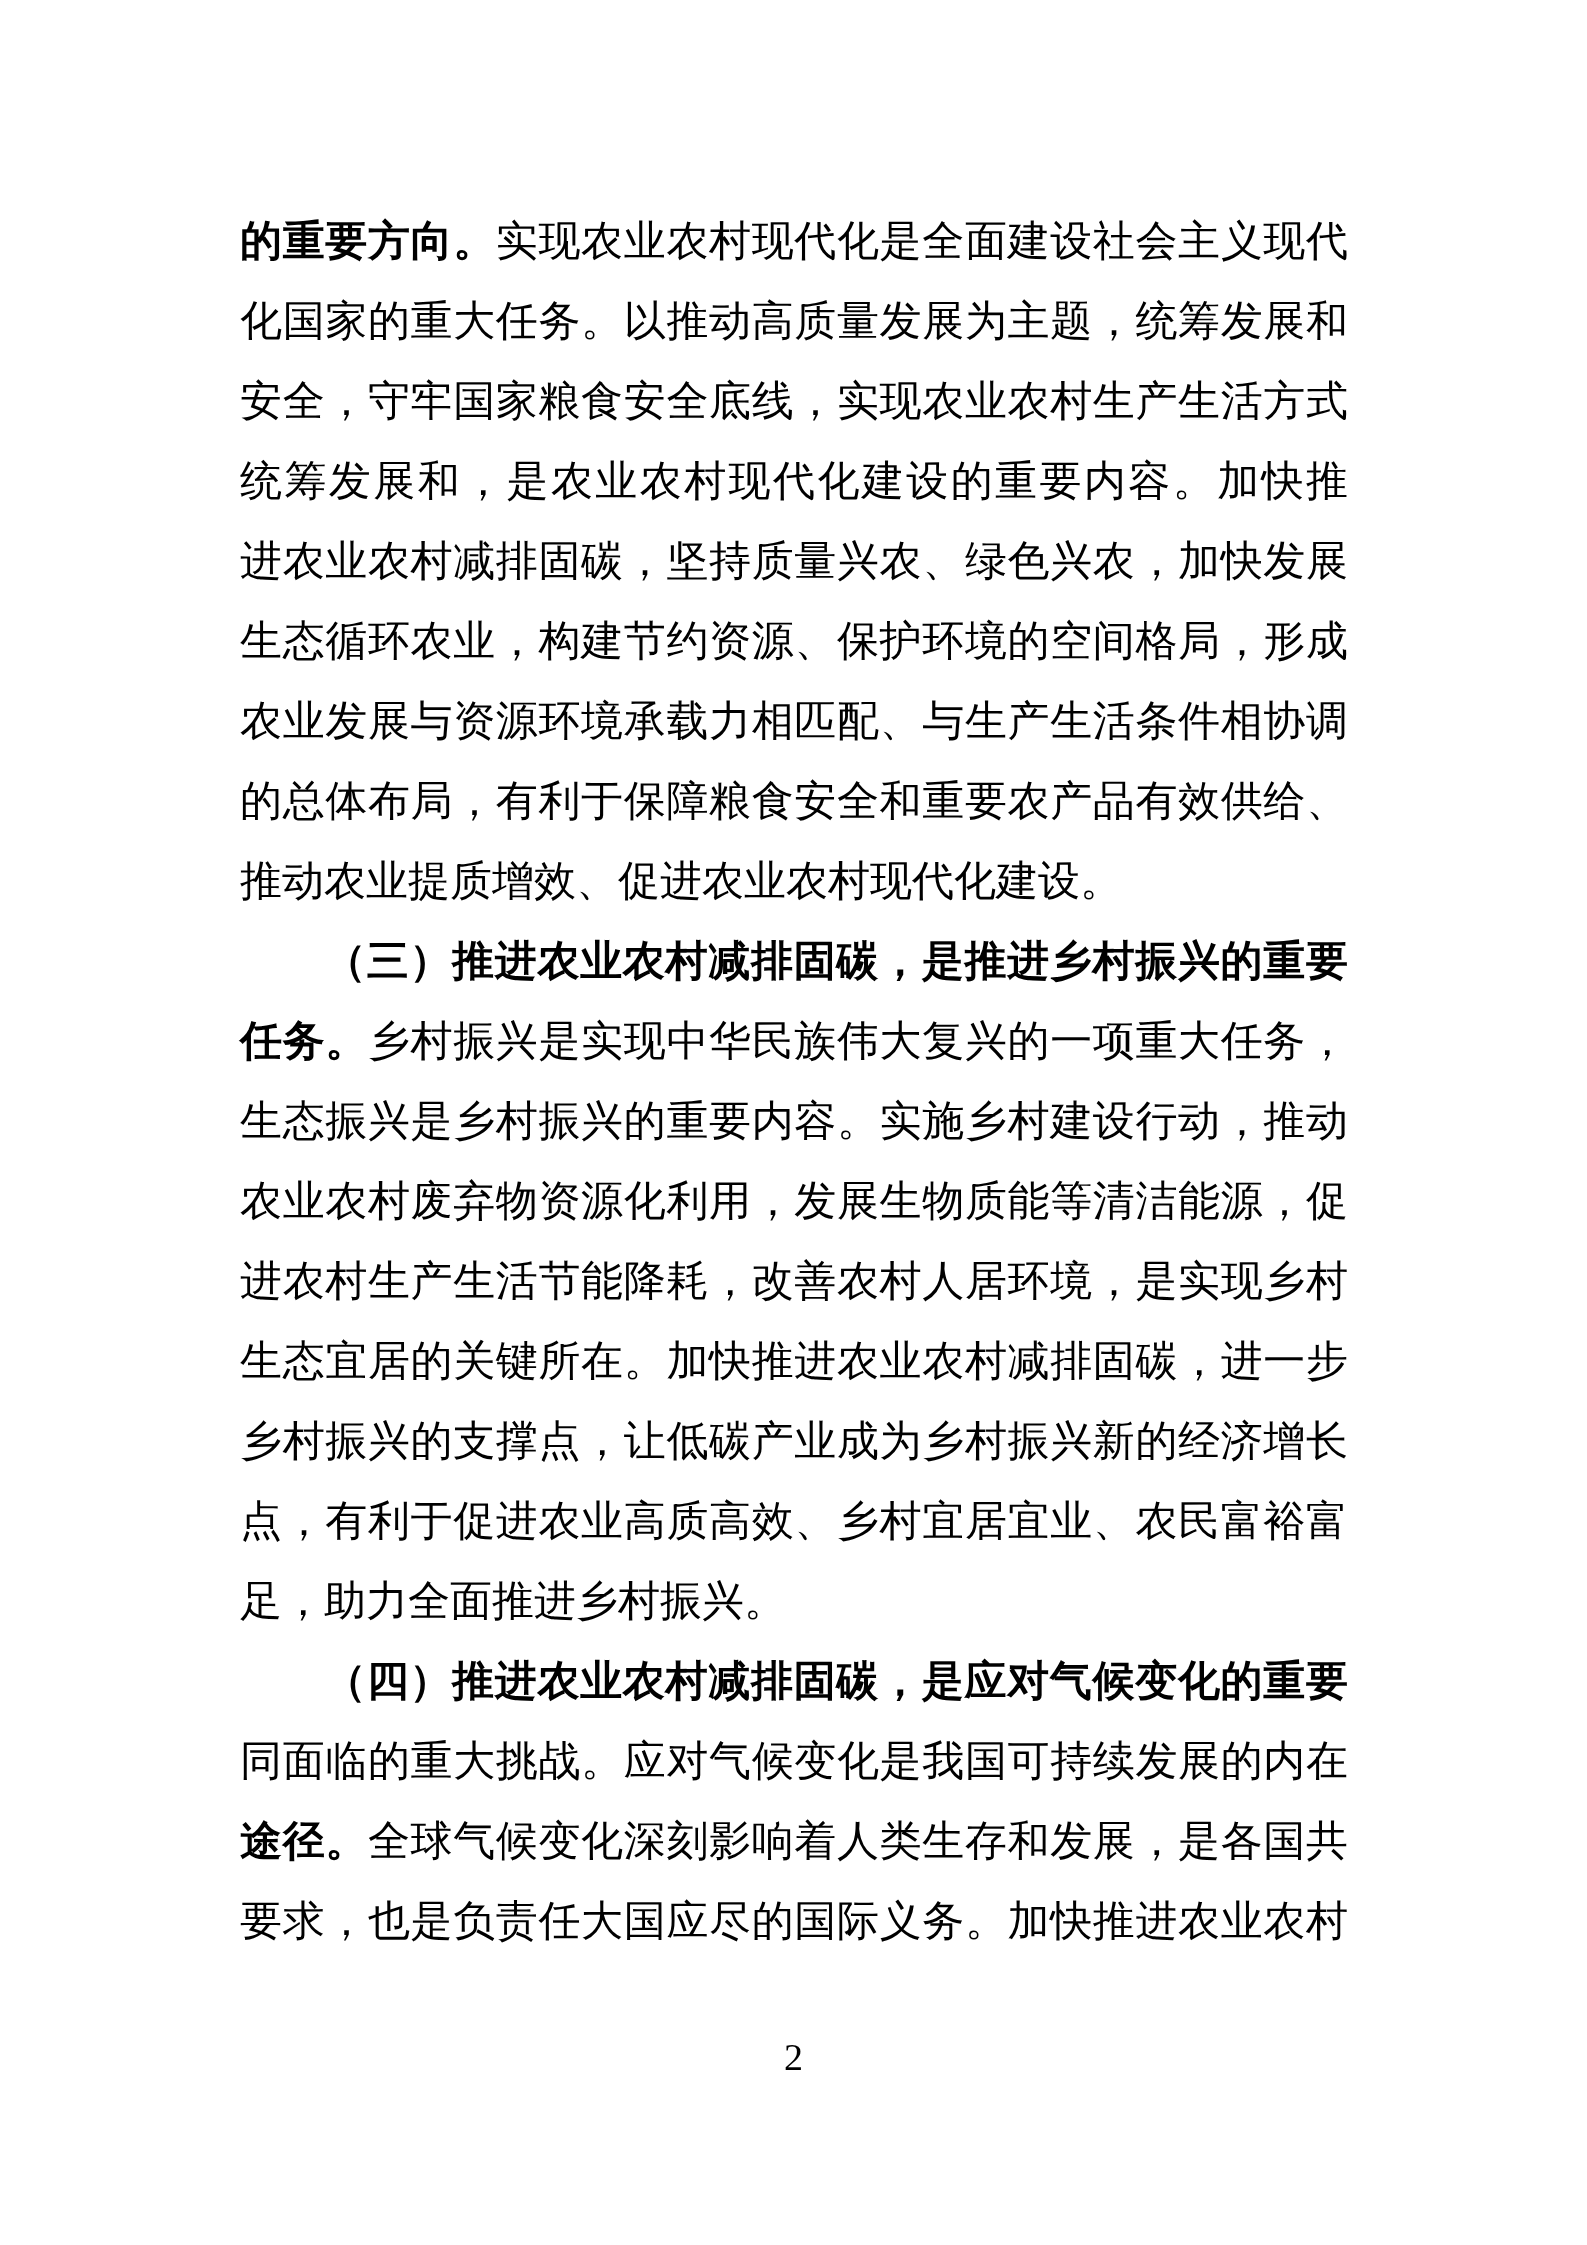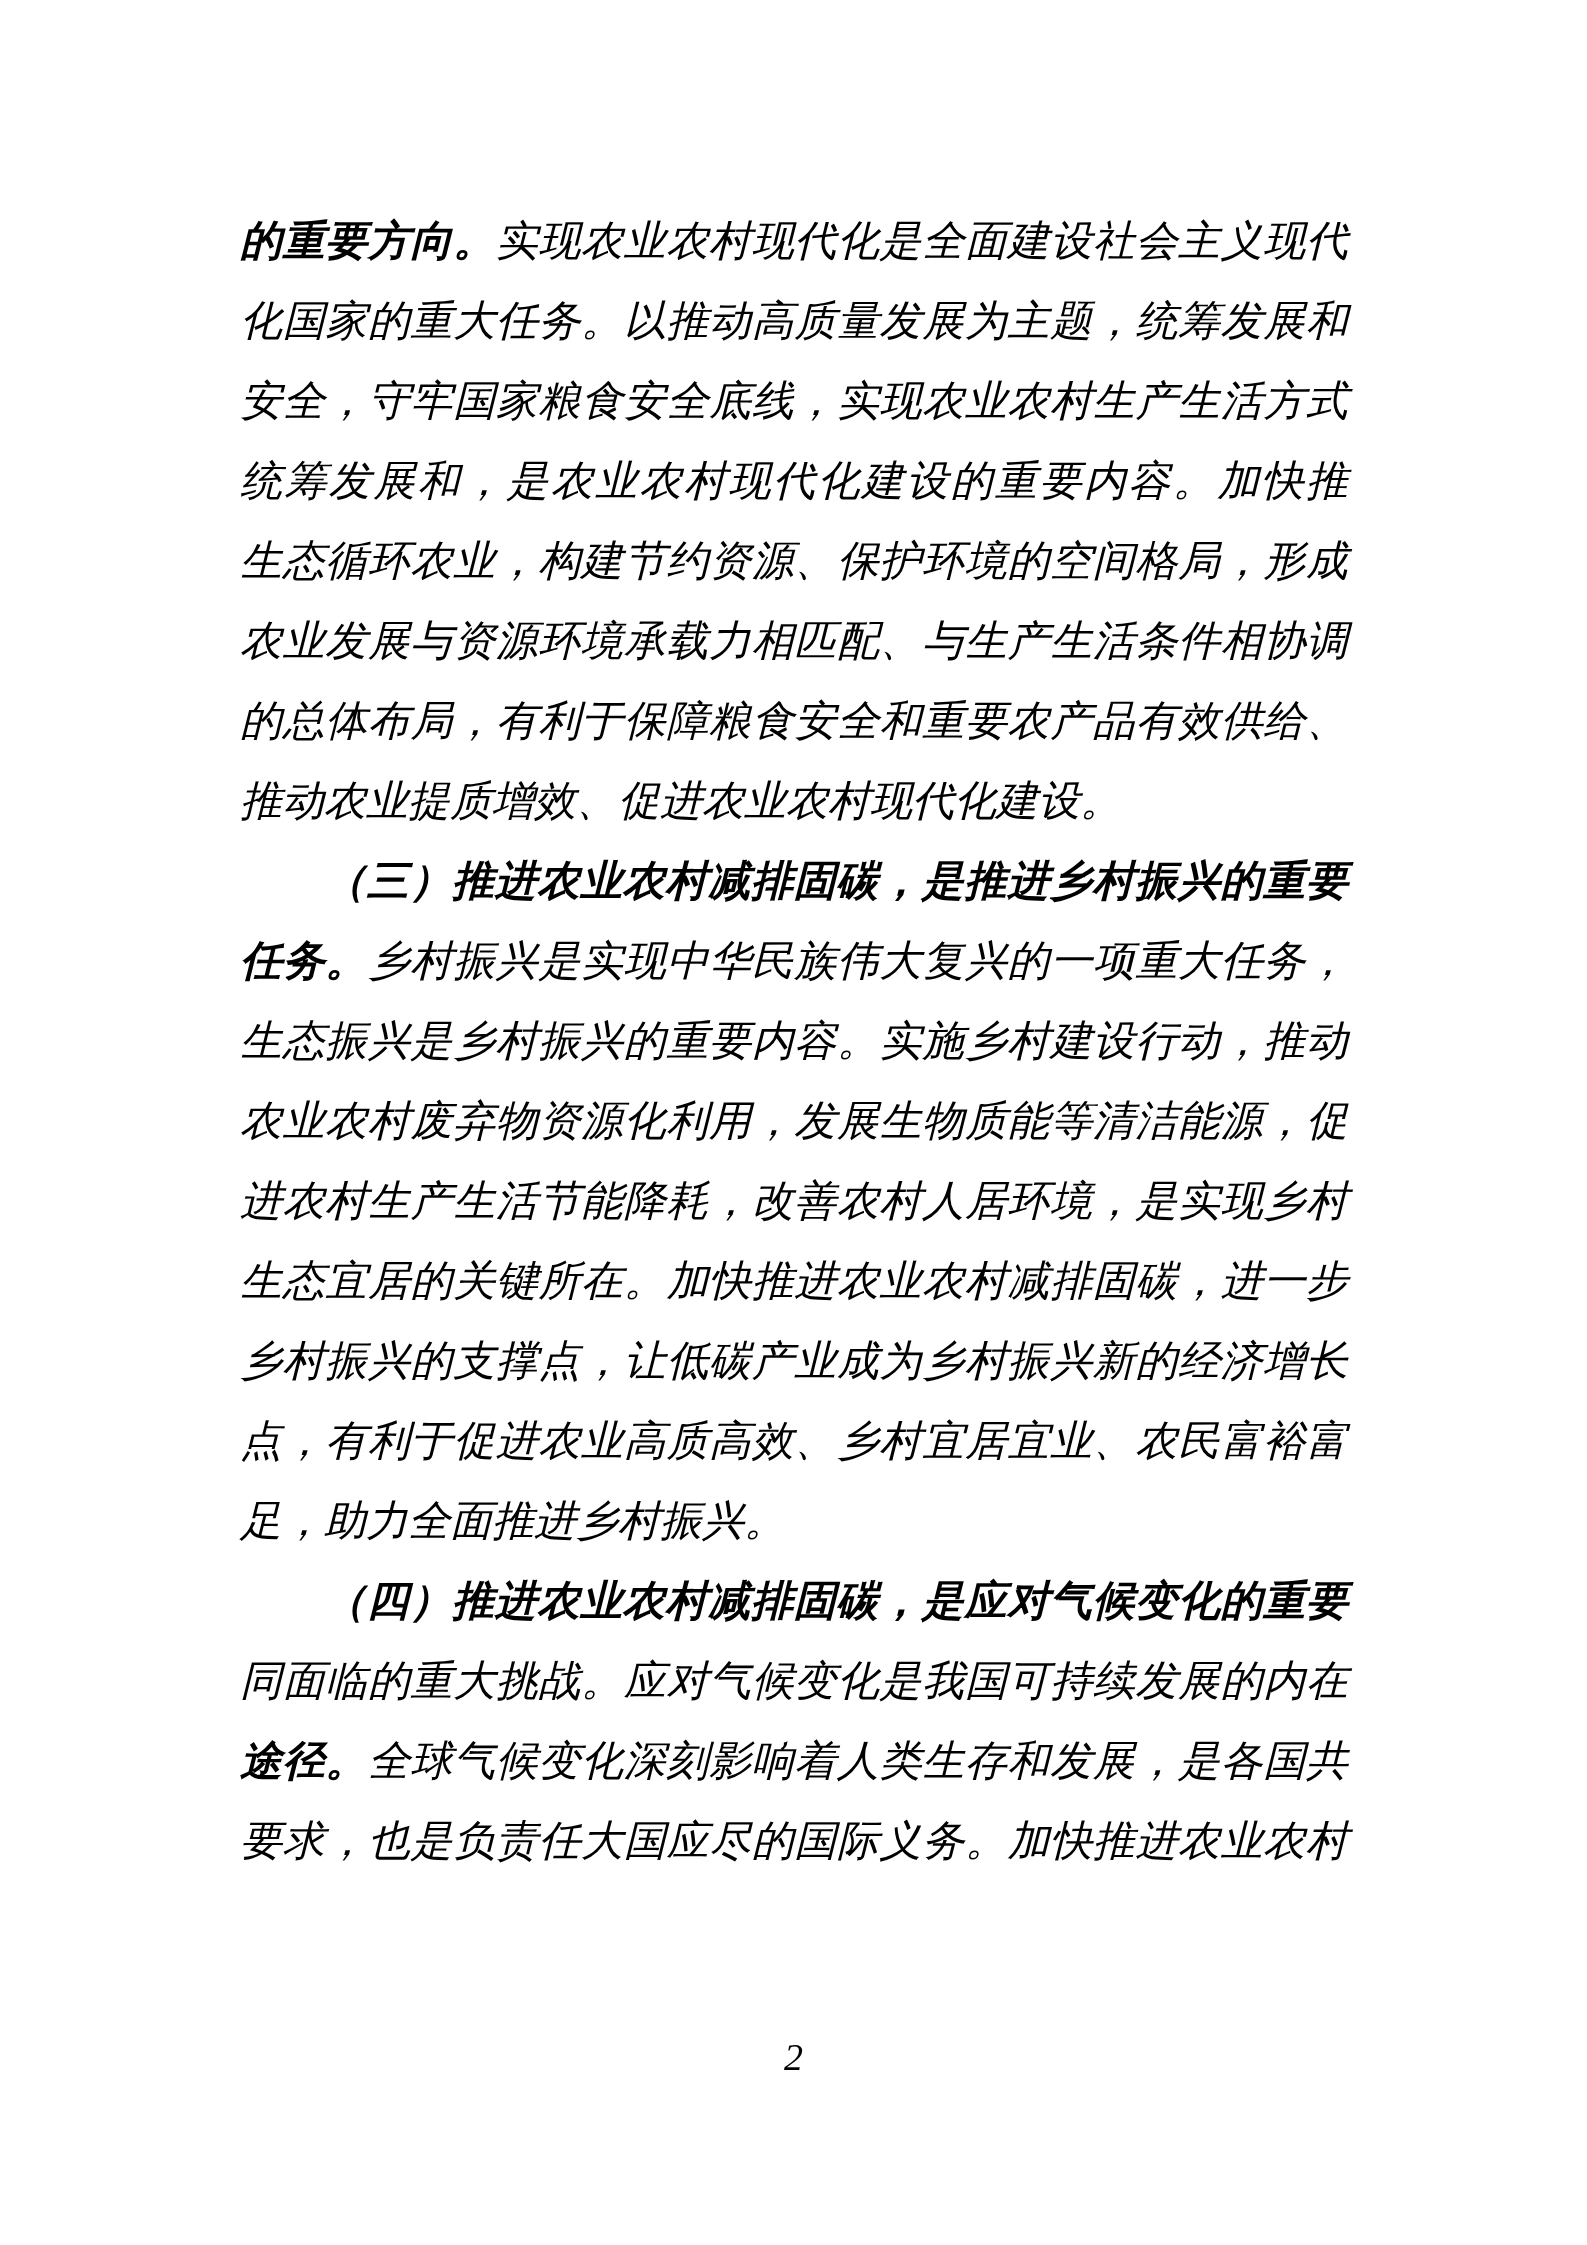--- a/index.html
+++ b/index.html
@@ -8,21 +8,20 @@
     background: #ffffff;
   }
   .page {
     position: relative;
     width: 1587px;
     height: 2245px;
     background: #ffffff;
     font-family: "Liberation Serif", "DejaVu Serif", serif;
     color: #000000;
     overflow: hidden;
-    font-style: italic;
   }
   .text-block {
     position: absolute;
     left: 240px;
     top: 201px;
     width: 1108px;
   }
   .line {
     height: 80px;
     line-height: 80px;
@@ -54,20 +53,21 @@
 </style>
 </head>
 <body>
 
 <div class="page">
   <div class="text-block">
       <div class="line justify"><b>的重要方向。</b><span>实现农业农村现代化是全面建设社会主义现代</span></div>
       <div class="line justify"><span>化国家的重大任务。以推动高质量发展为主题，统筹发展和</span></div>
       <div class="line justify"><span>安全，守牢国家粮食安全底线，实现农业农村生产生活方式</span></div>
       <div class="line justify"><span>统筹发展和，是农业农村现代化建设的重要内容。加快推</span></div>
+      <div class="line justify"><span>进农业农村减排固碳，坚持质量兴农、绿色兴农，加快发展</span></div>
       <div class="line justify"><span>生态循环农业，构建节约资源、保护环境的空间格局，形成</span></div>
       <div class="line justify"><span>农业发展与资源环境承载力相匹配、与生产生活条件相协调</span></div>
       <div class="line justify"><span>的总体布局，有利于保障粮食安全和重要农产品有效供给、</span></div>
       <div class="line"><span>推动农业提质增效、促进农业农村现代化建设。</span></div>
       <div class="line justify indent"><b>（三）推进农业农村减排固碳，是推进乡村振兴的重要</b></div>
       <div class="line justify"><b>任务。</b><span>乡村振兴是实现中华民族伟大复兴的一项重大任务，</span></div>
       <div class="line justify"><span>生态振兴是乡村振兴的重要内容。实施乡村建设行动，推动</span></div>
       <div class="line justify"><span>农业农村废弃物资源化利用，发展生物质能等清洁能源，促</span></div>
       <div class="line justify"><span>进农村生产生活节能降耗，改善农村人居环境，是实现乡村</span></div>
       <div class="line justify"><span>生态宜居的关键所在。加快推进农业农村减排固碳，进一步</span></div>

